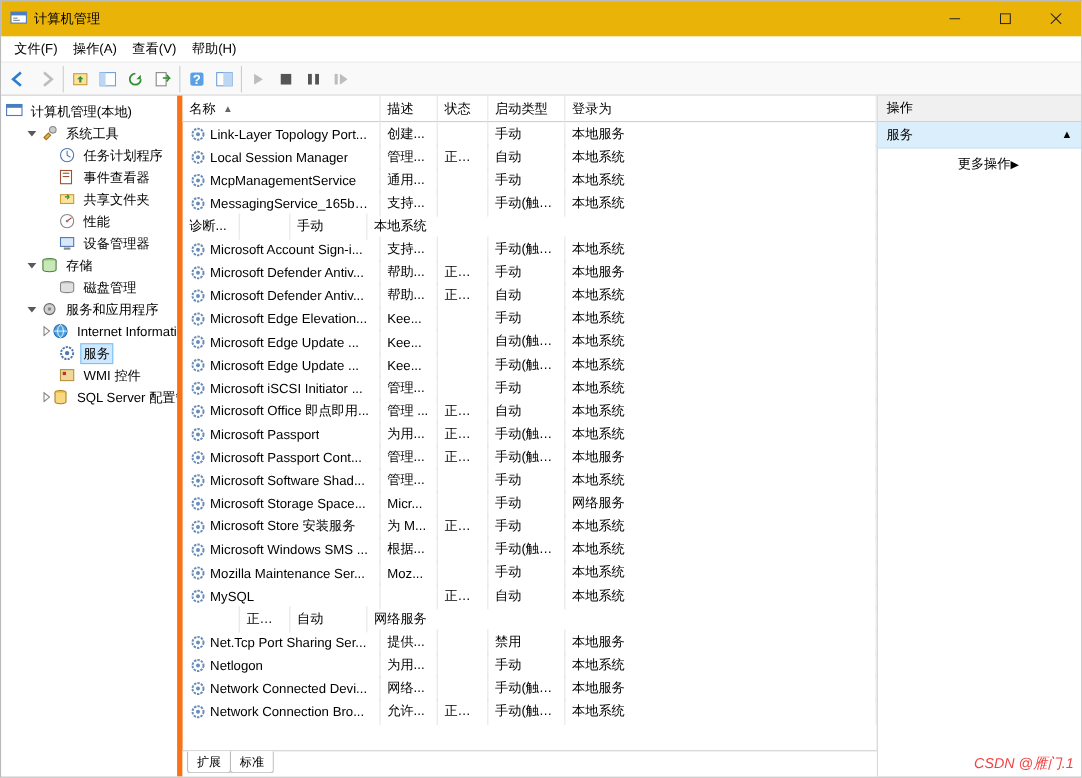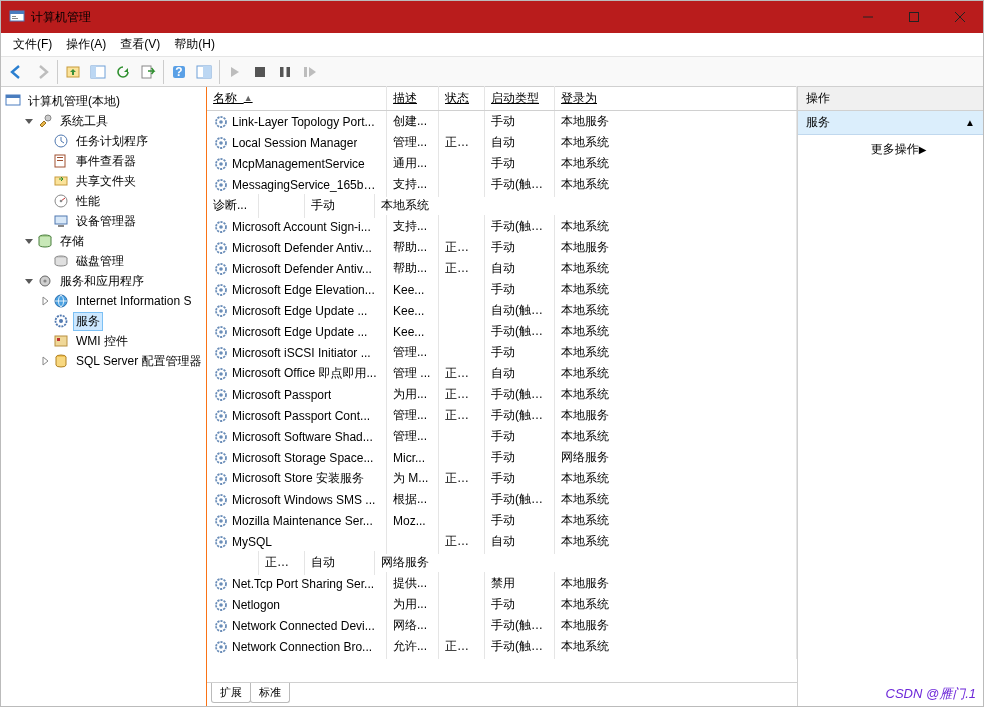--- a/index.html
+++ b/index.html
@@ -1,55 +1,55 @@
 <!DOCTYPE html>
 <html><head>
 <meta charset="utf-8">
 <style>
 * { margin: 0; padding: 0; box-sizing: border-box; font-family: "Microsoft YaHei", "Segoe UI", Tahoma, sans-serif; font-size: 12px; }
 body { background: #fff; width: 984px; height: 707px; overflow: hidden; display: flex; flex-direction: column; border: 1px solid #bbb; }
-.titlebar { height: 32px; display: flex; align-items: center; padding-left: 8px; background: #b91c1c; }
+.titlebar { height: 32px; display: flex; align-items: center; padding-left: 8px; background: #eab308; }
 .titlebar .app-icon { width: 16px; height: 16px; margin-right: 6px; }
 .titlebar .title { flex: 1; font-size: 12px; }
 .titlebar .win-btn { width: 46px; height: 32px; display: flex; align-items: center; justify-content: center; }
 .titlebar .win-btn svg { width: 10px; height: 10px; }
 .menubar { height: 24px; display: flex; align-items: center; padding-left: 6px; border-bottom: 1px solid #e5e5e5; gap: 2px; }
 .menubar .menu-item { padding: 2px 6px; }
 .toolbar { height: 30px; display: flex; align-items: center; padding: 0 4px; border-bottom: 1px solid #d0d0d0; background: #f9f9f9; gap: 1px; }
 .toolbar .tb-btn { width: 24px; height: 24px; display: flex; align-items: center; justify-content: center; border: 1px solid transparent; }
 .toolbar .tb-sep { width: 1px; height: 24px; background: #ccc; margin: 0 2px; }
 .main { flex: 1; display: flex; min-height: 0; }
-.tree-pane { width: 206px; border-right: 1px solid #f97316; overflow: hidden; padding-top: 4px; }
+.tree-pane { width: 165px; border-right: 5px solid #f97316; overflow: hidden; padding-top: 4px; }
 .tree-node { display: flex; align-items: center; height: 20px; white-space: nowrap; padding-left: 4px; }
 .expander { width: 16px; display:flex; align-items:center; justify-content:center;}
 .tree-icon { width: 16px; height: 16px; margin-right: 4px; display:flex; align-items:center; justify-content:center; }
 .tree-label { padding: 1px 3px; }
 .tree-label.selected { background: #cde8ff; border: 1px solid #7cc0f4; padding: 0 2px; }
 .children { padding-left: 16px; }
 .center-pane { flex: 1; display: flex; flex-direction: column; min-width: 0; border-right: 1px solid #d0d0d0; }
-.list-header { height: 24px; display: flex; align-items: flex-end; border-bottom: 1px solid #d0d0d0; background: #fff; text-decoration: underline; }
+.list-header { height: 24px; display: flex; align-items: flex-start; border-bottom: 1px solid #d0d0d0; background: #fff; }
 .col { padding: 0 6px; height: 24px; display: flex; align-items: center; border-right: 1px solid #e5e5e5; overflow: hidden; white-space: nowrap; }
 .col.h { font-weight: normal; }
 .c-name { width: 180px; }
 .c-desc { width: 52px; }
 .c-stat { width: 46px; }
 .c-start { width: 70px; }
 .c-logon { flex: 1; }
 .list-body { flex: 1; overflow: hidden; }
 .row { display: flex; height: 21px; align-items:center; }
 .row .c-name { display:flex; align-items:center; }
 .svc-icon { width:16px; height:16px; margin-right: 3px; flex-shrink:0; }
 .cell-text { overflow:hidden; text-overflow:ellipsis; white-space:nowrap; }
 .tabs-bottom { height: 24px; display:flex; align-items:flex-start; padding-left: 4px; border-top:1px solid #d0d0d0; background:#fff; }
 .tab-b { font-size:11px; padding: 2px 8px; border:1px solid #bbb; border-top:none; border-radius:0 0 3px 3px; background:#fff; margin-right:-1px;}
 .actions-pane { width: 185px; display:flex; flex-direction:column; }
 .actions-header { height:24px; background:#f0f0f0; border-bottom:1px solid #d0d0d0; display:flex; align-items:center; padding:0 8px; font-weight:normal; font-size:12px; }
 .action-group-title { background: linear-gradient(#dbeefc,#dbeefc); border-bottom:1px solid #c0d8ee; padding:3px 8px; display:flex; align-items:center; justify-content:space-between;}
 .action-item { padding:6px 8px 6px 24px; display:flex; align-items:center; justify-content:center;}
-.watermark { position:absolute; right:8px; bottom:4px; color:#6d28d9; font-size:13px; font-style: italic; font-family: "Segoe UI", sans-serif;}
+.watermark { position:absolute; right:8px; bottom:4px; color:#ef4444; font-size:13px; font-style: italic; font-family: "Segoe UI", sans-serif;}
 .up-arrow { font-size:10px; }
 .right-arrow { font-size:10px; }
 </style>
 </head>
 <body>
 
 <div class="titlebar">
   <span class="app-icon">
     <svg viewBox="0 0 16 16">
         <rect x="1" y="2" width="14" height="10" fill="#fff" stroke="#4a7dbf"></rect>

